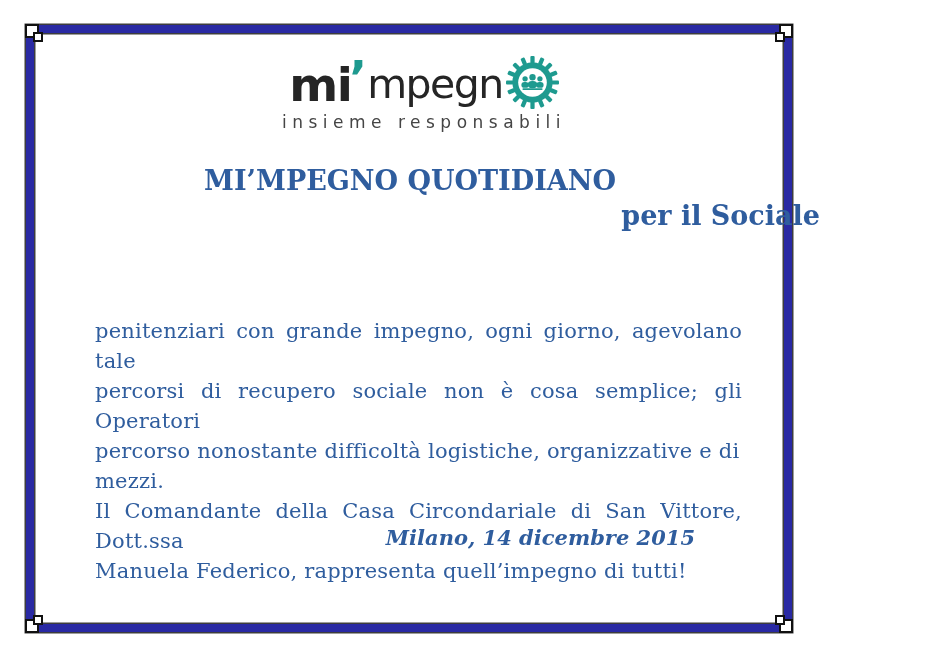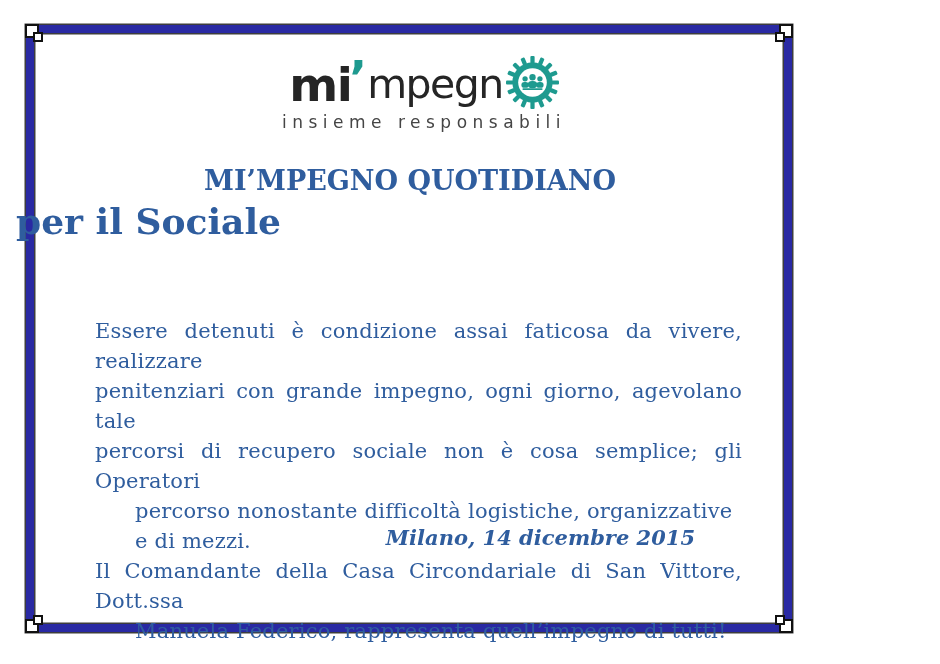--- a/index.html
+++ b/index.html
@@ -49,36 +49,36 @@
     text-align:center;
     font-family:"DejaVu Sans","Liberation Sans",sans-serif;
     font-size:17px;color:#454545;letter-spacing:5.5px;
   }
   
   .title1{
     position:absolute;left:0;right:0;top:165px;
     text-align:center;font-size:27px;font-weight:700;color:#2f5d9e;
   }
   .title2{
-    position:absolute;left:16px;right:0;top:200px;
-    text-align:left;font-size:36px;font-weight:700;color:#2f5d9e;
+    position:absolute;left:0;right:0;top:200px;
+    text-align:right;font-size:27px;font-weight:700;color:#2f5d9e;
   }
   .dedication{
     position:absolute;left:0;right:0;top:252px;
     text-align:center;font-size:28px;font-weight:700;font-style:italic;
     color:#2f5d9e;letter-spacing:.5px;
   }
   
   .body-block{
     position:absolute;left:95px;right:78px;top:316px;
     font-size:21px;line-height:30px;color:#2f5d9e;
     letter-spacing:.2px;
   }
   .bline{text-align:justify;text-align-last:justify;}
-  .bline.last{text-align:left;text-align-last:left;margin-left:40px;}
+  .bline.last{text-align:left;text-align-last:left;}
   .date-line{
     position:absolute;right:125px;top:525px;
     font-size:21px;font-style:italic;font-weight:700;color:#2f5d9e;
   }
 </style>
 </head>
 <body>
 
 <div class="page">
 
@@ -141,21 +141,20 @@
     </span>
   </div>
 
   <div class="tagline">insieme responsabili</div>
 
   <div class="title1">MI’MPEGNO QUOTIDIANO</div>
   <div class="title2">per il Sociale</div>
 
 
   <div class="body-block">
-    <div class="bline">Essere detenuti è condizione assai faticosa da vivere, realizzare</div>
     <div class="bline">penitenziari con grande impegno, ogni giorno, agevolano tale</div>
     <div class="bline">percorsi di recupero sociale non è cosa semplice; gli Operatori</div>
     <div class="bline last">percorso nonostante difficoltà logistiche, organizzative e di mezzi.</div>
     <div class="bline">Il Comandante della Casa Circondariale di San Vittore, Dott.ssa</div>
     <div class="bline last">Manuela Federico, rappresenta quell’impegno di tutti!</div>
   </div>
 
   <div class="date-line">Milano, 14 dicembre 2015</div>
 
 </div>

